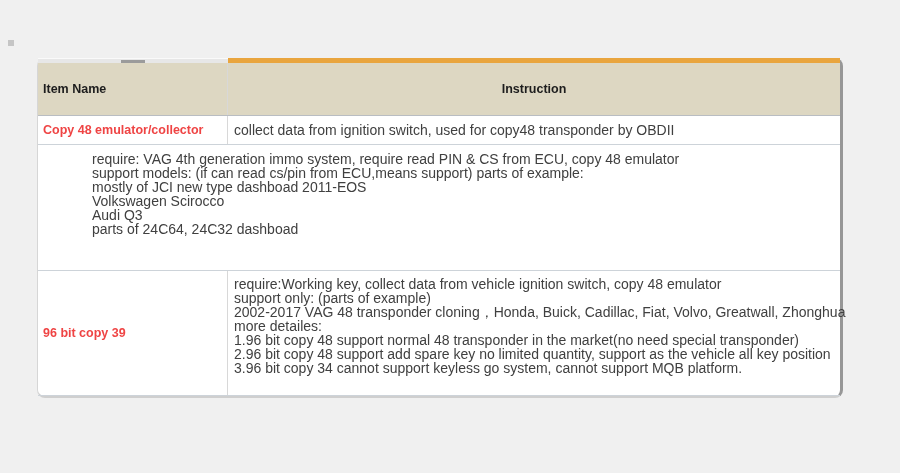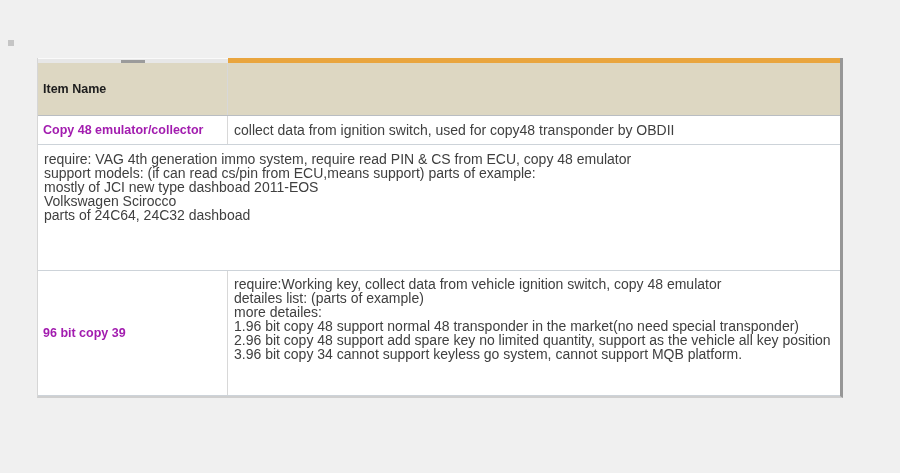--- a/index.html
+++ b/index.html
@@ -14,20 +14,21 @@
     position:absolute; left:8px; top:40px;
     width:6px; height:6px; background:#c5c5c5;
   }
   .table-wrap {
     position:absolute; left:37px; top:58px;
     width:802px;
     background:#ffffff;
     border-left:1px solid #d6d6d6;
     border-right:3px solid #979797;
     border-bottom:2px solid #cfcfcf;
+    border-radius:8px;
   }
   .top-strip { display:flex; height:5px; }
   .strip-left {
     width:190px; background:#e7e7e7;
     border-top:1px solid #fafafa;
     position:relative; box-sizing:border-box;
   }
   .strip-thumb {
     position:absolute; left:83px; top:1px;
     width:24px; height:3px; background:#9b9b9b;
@@ -46,69 +47,72 @@
     border-right:1px solid #d8d8d8;
     display:flex; align-items:center;
     flex-shrink:0;
   }
   .col-instr { flex:1; box-sizing:border-box; padding:6px 6px 5px 6px; }
   .th { font-weight:bold; font-size:12.5px; color:#1d1d1d; }
   .th-center {
     display:flex; align-items:center; justify-content:center;
     padding:0;
   }
-  .item-label { font-weight:bold; font-size:12.5px; color:#a21caf; }
+  .item-label { font-weight:bold; font-size:12.5px; color:#ef4444; }
   .line { font-size:14px; line-height:14px; color:#404040; white-space:nowrap; }
 
   .row1 { height:28px; }
   .row1 .col-instr { display:flex; align-items:center; padding:0 6px; }
   .row2 { min-height:125px; }
-  .row2 .col-instr { padding-top:7px; }
+  .row2 .col-instr { padding-top:7px;margin-left:48px; }
   .row3 { min-height:124px; }
 </style>
 </head>
 <body>
 
 <div class="stray-square"></div>
 
 <div class="table-wrap">
 
   <div class="top-strip">
     <div class="strip-left">
       <div class="strip-thumb"></div>
     </div>
     <div class="strip-orange"></div>
   </div>
 
   <div class="row thead">
     <div class="col-item th">Item Name</div>
+    <div class="col-instr th th-center">Instruction</div>
   </div>
 
   <div class="row row1">
     <div class="col-item item-label">Copy 48 emulator/collector</div>
     <div class="col-instr">
       <div class="line">collect data from ignition switch, used for copy48 transponder by OBDII</div>
     </div>
   </div>
 
   <div class="row row2">
     <div class="col-instr">
       <div class="line">require: VAG 4th generation immo system, require read PIN &amp; CS from ECU, copy 48 emulator</div>
       <div class="line">support models:  (if can read cs/pin from ECU,means support) parts of example:</div>
       <div class="line">mostly of JCI new type dashboad 2011-EOS</div>
       <div class="line">Volkswagen Scirocco</div>
+      <div class="line">Audi Q3</div>
       <div class="line">parts of 24C64, 24C32 dashboad</div>
     </div>
   </div>
 
   <div class="row row3">
     <div class="col-item item-label">96 bit copy 39</div>
     <div class="col-instr">
       <div class="line">require:Working key, collect data from vehicle ignition switch, copy 48 emulator</div>
-      <div class="line">detailes list: (parts of example)</div>
+      <div class="line">support only: (parts of example)</div>
+      <div class="line">2002-2017 VAG 48 transponder cloning，Honda, Buick, Cadillac, Fiat, Volvo, Greatwall, Zhonghua</div>
       <div class="line">more detailes:</div>
       <div class="line">1.96 bit copy 48 support normal 48 transponder in the market(no need special transponder)</div>
       <div class="line">2.96 bit copy 48 support add spare key no limited quantity, support as the vehicle all key position</div>
       <div class="line">3.96 bit copy 34 cannot support keyless go system, cannot support MQB platform.</div>
     </div>
   </div>
 
 </div>
 
 </body></html>

